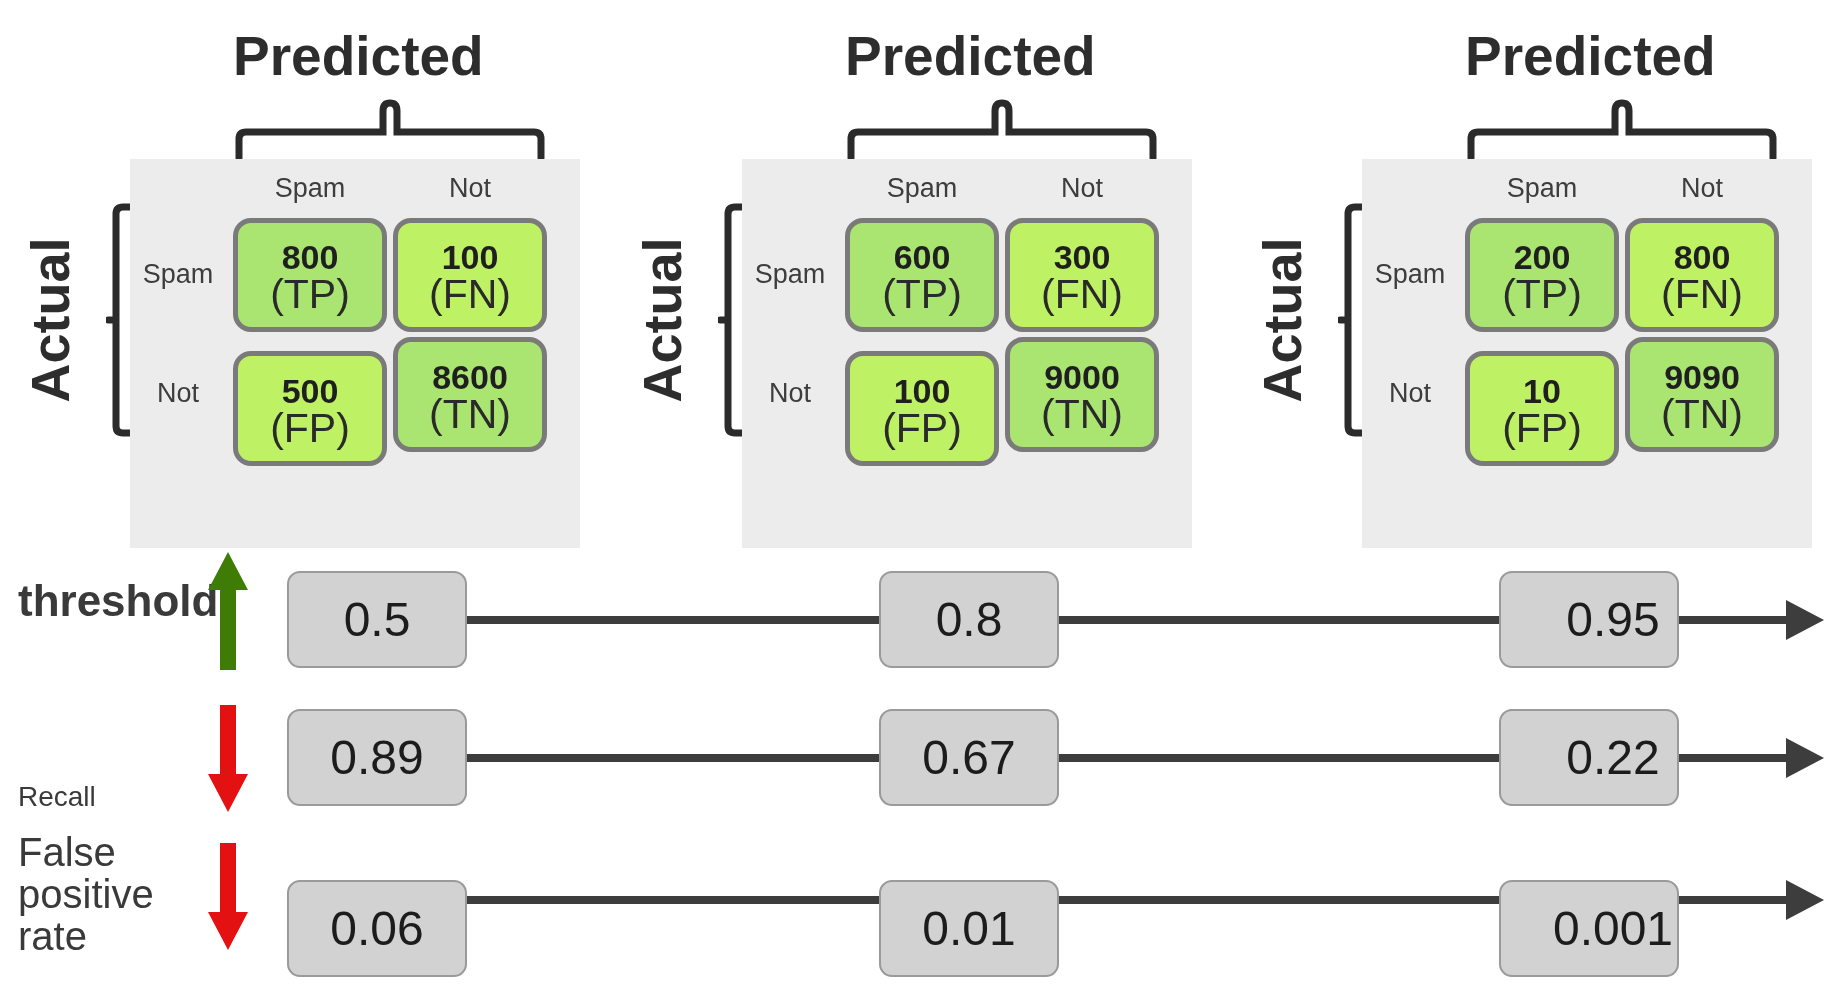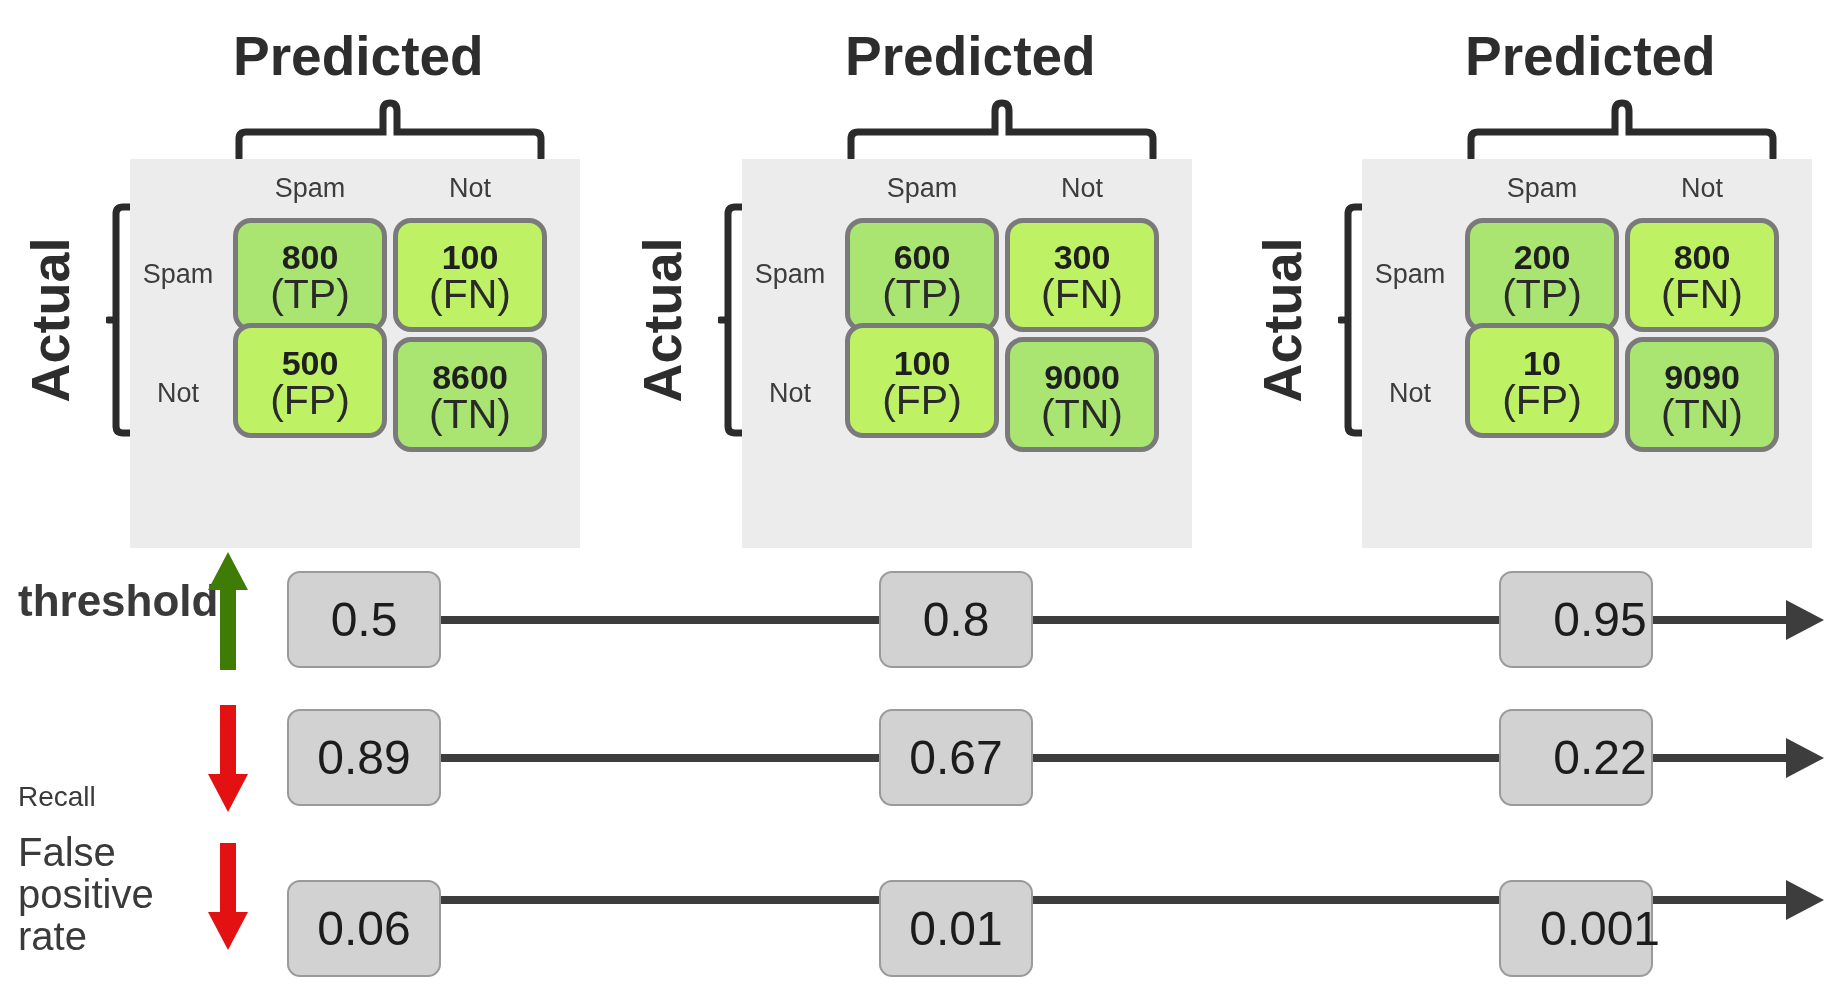--- a/index.html
+++ b/index.html
@@ -30,39 +30,39 @@
   .colhead{position:absolute;top:14px;width:154px;text-align:center;font-size:27px;color:#3d3d3d;}
   .colhead.c1{left:103px;} .colhead.c2{left:263px;}
   .rowhead{position:absolute;left:0px;width:96px;text-align:center;font-size:27px;color:#3d3d3d;}
   .rowhead.r1{top:100px;} .rowhead.r2{top:219px;}
   .cell{
     position:absolute;width:154px;height:114px;box-sizing:border-box;
     border:5px solid #7a7a7a;border-radius:18px;
     display:flex;flex-direction:column;align-items:center;justify-content:center;
   }
   .cell.tp{left:103px;top:59px;}  .cell.fn{left:263px;top:59px;}
-  .cell.fp{left:103px;top:164px;height:115px;} .cell.tn{left:263px;top:178px;height:115px;}
+  .cell.fp{left:103px;top:192px;height:115px;} .cell.tn{left:263px;top:178px;height:115px;}
   .cell.green{background:#aae571;} .cell.pink{background:#bef264;}
   .cell .num{font-size:34px;font-weight:bold;color:#1f1f1f;line-height:38px;}
   .cell .tag{font-size:41px;color:#2a2a2a;line-height:36px;}
   
   .rowlabel{position:absolute;left:18px;color:#3a3a3a;}
   .rowlabel.bold div{font-weight:bold;}
   .rowlabel.l1{top:578px;font-size:44px;line-height:45px;}
   .rowlabel.l2{top:738px;font-size:28px;line-height:45px;margin-top:36px;}
   .rowlabel.l3{top:831px;font-size:40px;line-height:42px;}
   .varrow{position:absolute;left:208px;}
   .varrow.v1{top:552px;} .varrow.v2{top:705px;} .varrow.v3{top:843px;}
   .hline{position:absolute;left:380px;width:1408px;height:8px;background:#3d3d3d;}
   .hline.h1{top:616px;} .hline.h2{top:754px;} .hline.h3{top:896px;}
   .ahead{position:absolute;left:1786px;width:0;height:0;
     border-left:38px solid #3d3d3d;border-top:20px solid transparent;border-bottom:20px solid transparent;}
   .ahead.h1{top:600px;} .ahead.h2{top:738px;} .ahead.h3{top:880px;}
   .vbox{
-    position:absolute;width:154px;height:97px;box-sizing:border-box;
+    position:absolute;width:180px;height:97px;box-sizing:border-box;
     background:#d2d2d2;border:2px solid #9a9a9a;border-radius:13px;
     display:flex;align-items:center;justify-content:center;
     font-size:48px;color:#1c1c1c;
   }
   .vbox.b1{left:287px;} .vbox.b2{left:879px;} .vbox.b3{left:1499px;padding-left:48px;}
   .vbox.r1{top:571px;} .vbox.r2{top:709px;} .vbox.r3{top:880px;}
 </style>
 </head>
 <body>
 

